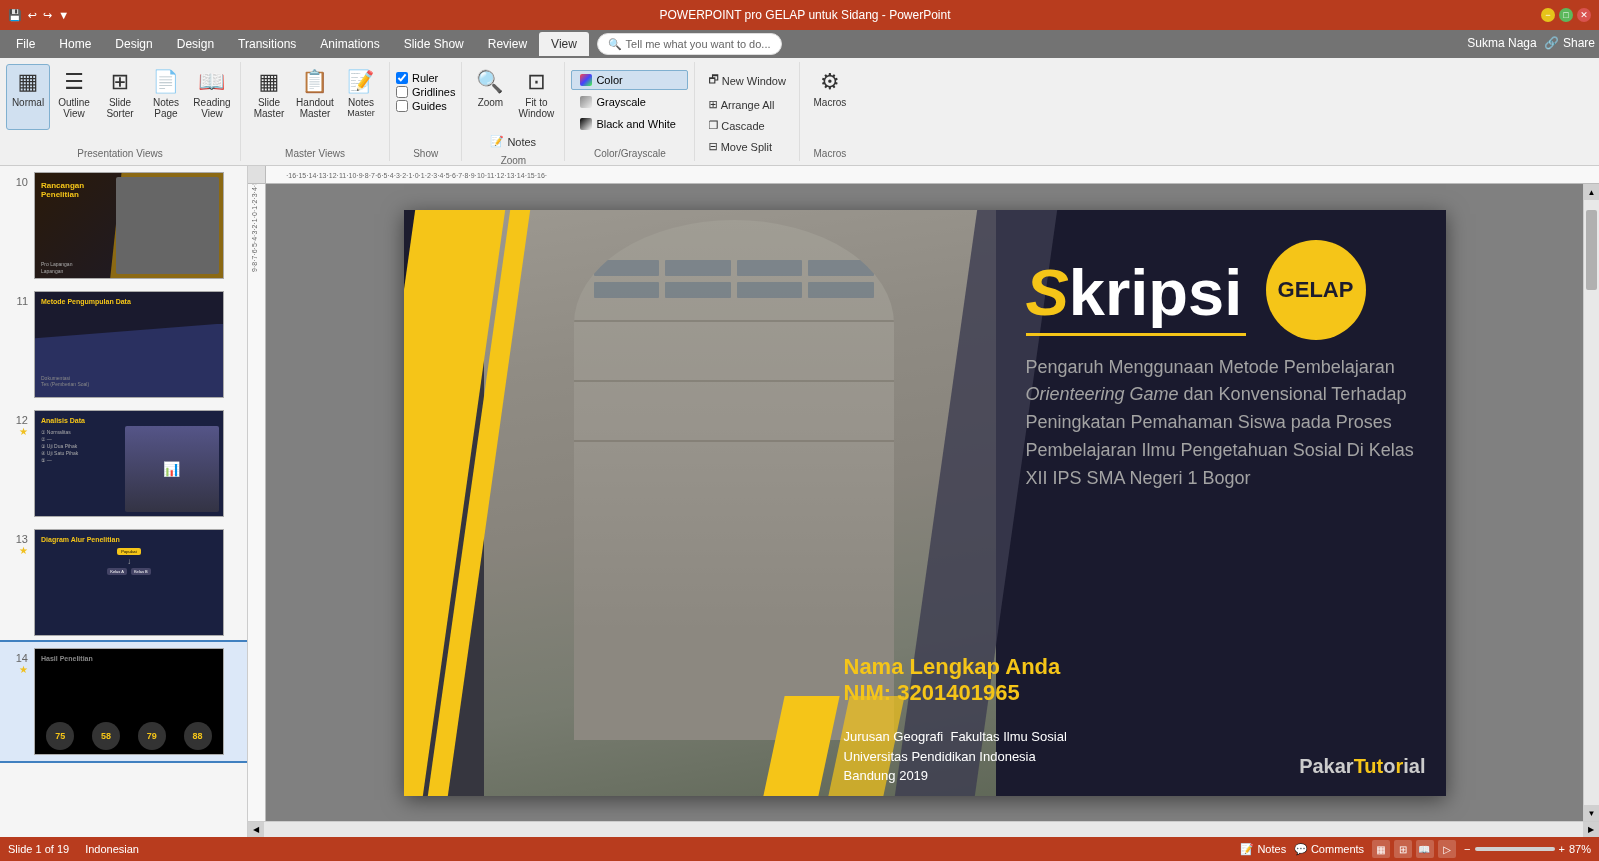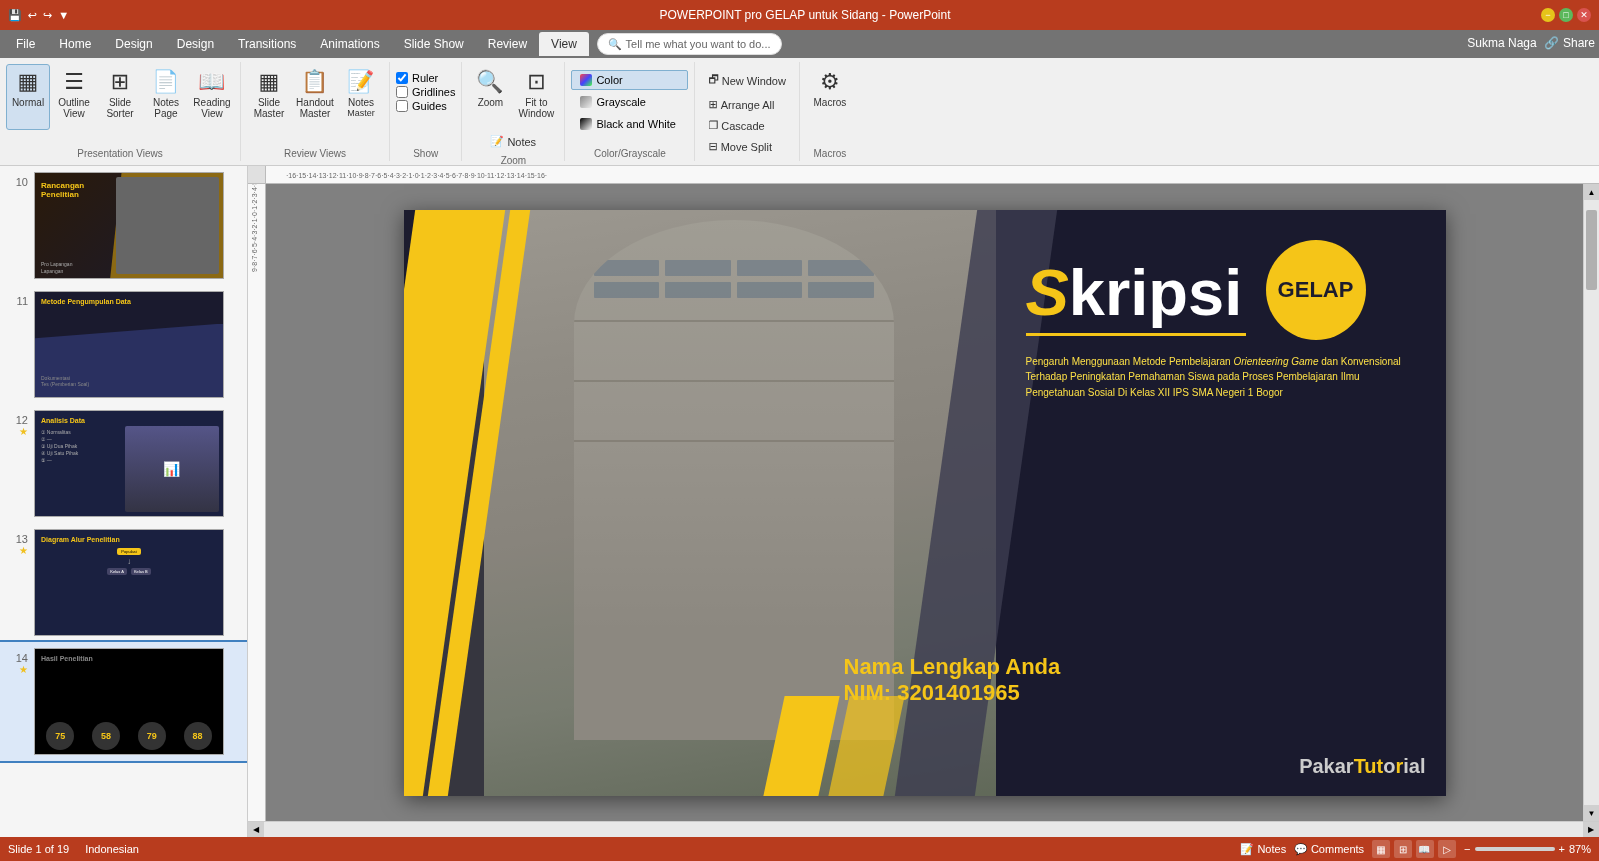--- a/index.html
+++ b/index.html
@@ -369,21 +369,21 @@
       <div class="ribbon-btn-large">
         <div class="ribbon-btn-icon">📋</div>
         <div>Handout Master</div>
       </div>
       <div class="ribbon-btn-large">
         <div class="ribbon-btn-icon">📝</div>
         <div>Notes</div>
         <div style="font-size:9px;">Master</div>
       </div>
     </div>
-    <div class="ribbon-group-label">Review Views</div>
+    <div class="ribbon-group-label">Master Views</div>
   </div>
 
   <div class="ribbon-group">
     <div class="ribbon-checkboxes" style="padding-top:8px;">
       <label class="ribbon-checkbox">
         <input type="checkbox" checked="" style="">
         <span>Ruler</span>
       </label>
       <label class="ribbon-checkbox">
         <input type="checkbox" style="">
@@ -615,35 +615,42 @@
 
           <div class="logo-circle">
             <span>GELAP</span>
           </div>
 
           <div style="position:absolute;right:30px;top:50px;width:390px;z-index:10;">
             <div style="font-size:65px;font-weight:bold;color:white;line-height:1;margin-bottom:8px;">
               <span style="color:#f5c518;font-style:italic;">S</span><span>kripsi</span>
             </div>
             <div style="width:220px;height:3px;background:#f5c518;margin-bottom:18px;"></div>
-            <div style="font-size:10px;color:#fde047;line-height:1.55;">
+            <div style="font-size:18px;color:#a3a3a3;line-height:1.55;">
               Pengaruh Menggunaan Metode Pembelajaran <em>Orienteering Game</em> dan Konvensional Terhadap Peningkatan Pemahaman Siswa pada Proses Pembelajaran Ilmu Pengetahuan Sosial Di Kelas XII IPS SMA Negeri 1 Bogor
             </div>
           </div>
 
           <div style="position:absolute;bottom:0;left:360px;width:200px;height:120px;z-index:10;">
             <div style="position:absolute;left:10px;bottom:0;width:55px;height:100px;background:#f5c518;transform:skewX(-12deg);"></div>
             <div style="position:absolute;left:75px;bottom:0;width:55px;height:100px;background:#f5c518;transform:skewX(-12deg);opacity:0.7;"></div>
           </div>
 
           <div style="position:absolute;bottom:90px;left:440px;right:20px;z-index:10;">
             <div style="color:#f5c518;font-size:22px;font-weight:bold;">Nama Lengkap Anda</div>
             <div style="color:#f5c518;font-size:22px;font-weight:bold;">NIM: 3201401965</div>
           </div>
 
+          <div style="position:absolute;bottom:10px;left:440px;z-index:10;">
+            <div style="color:white;font-size:13px;line-height:1.5;">
+              Jurusan Geografi&nbsp; Fakultas Ilmu Sosial<br>
+              Universitas Pendidikan Indonesia<br>
+              Bandung 2019
+            </div>
+          </div>
 
           <div style="position:absolute;bottom:18px;right:20px;font-size:20px;color:#cccccc;font-weight:bold;z-index:11;">
             Pakar<span style="color:#f5c518;">Tut</span>o<span style="color:#f5c518;">r</span>ial
           </div>
         </div>
       </div>
 
       <div id="v-scrollbar">
         <div class="scroll-btn">▲</div>
         <div class="scroll-track">

